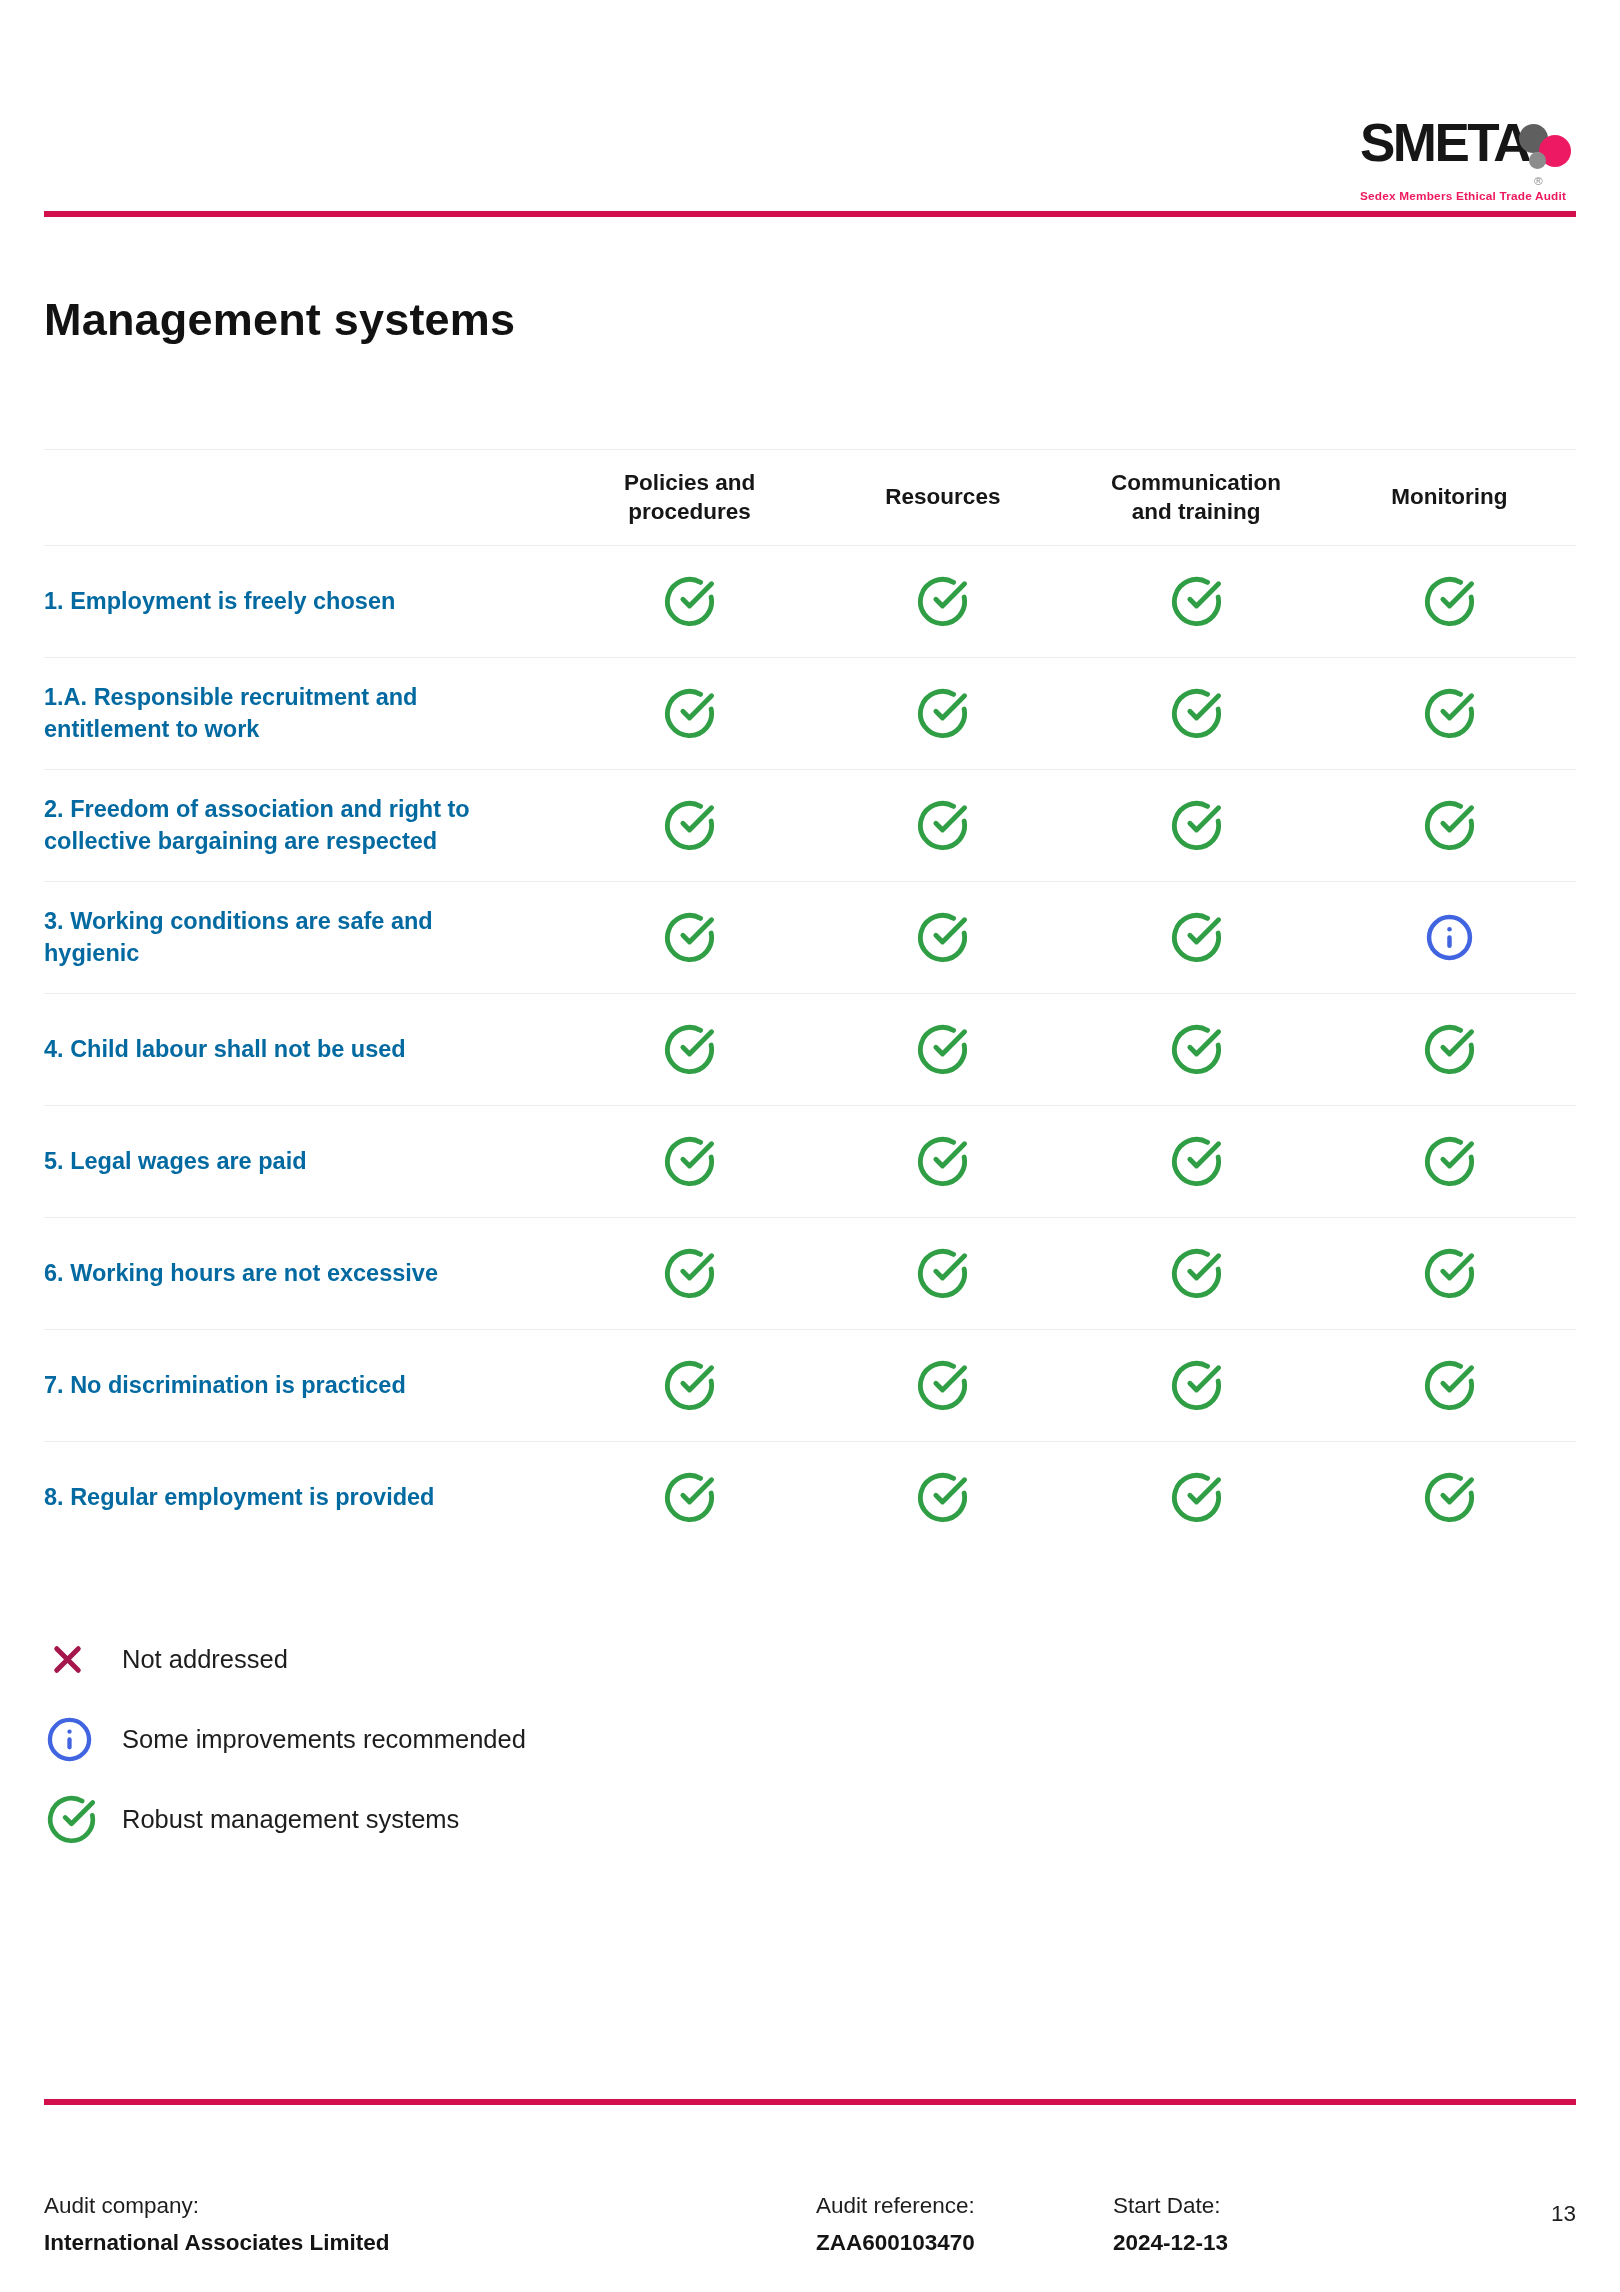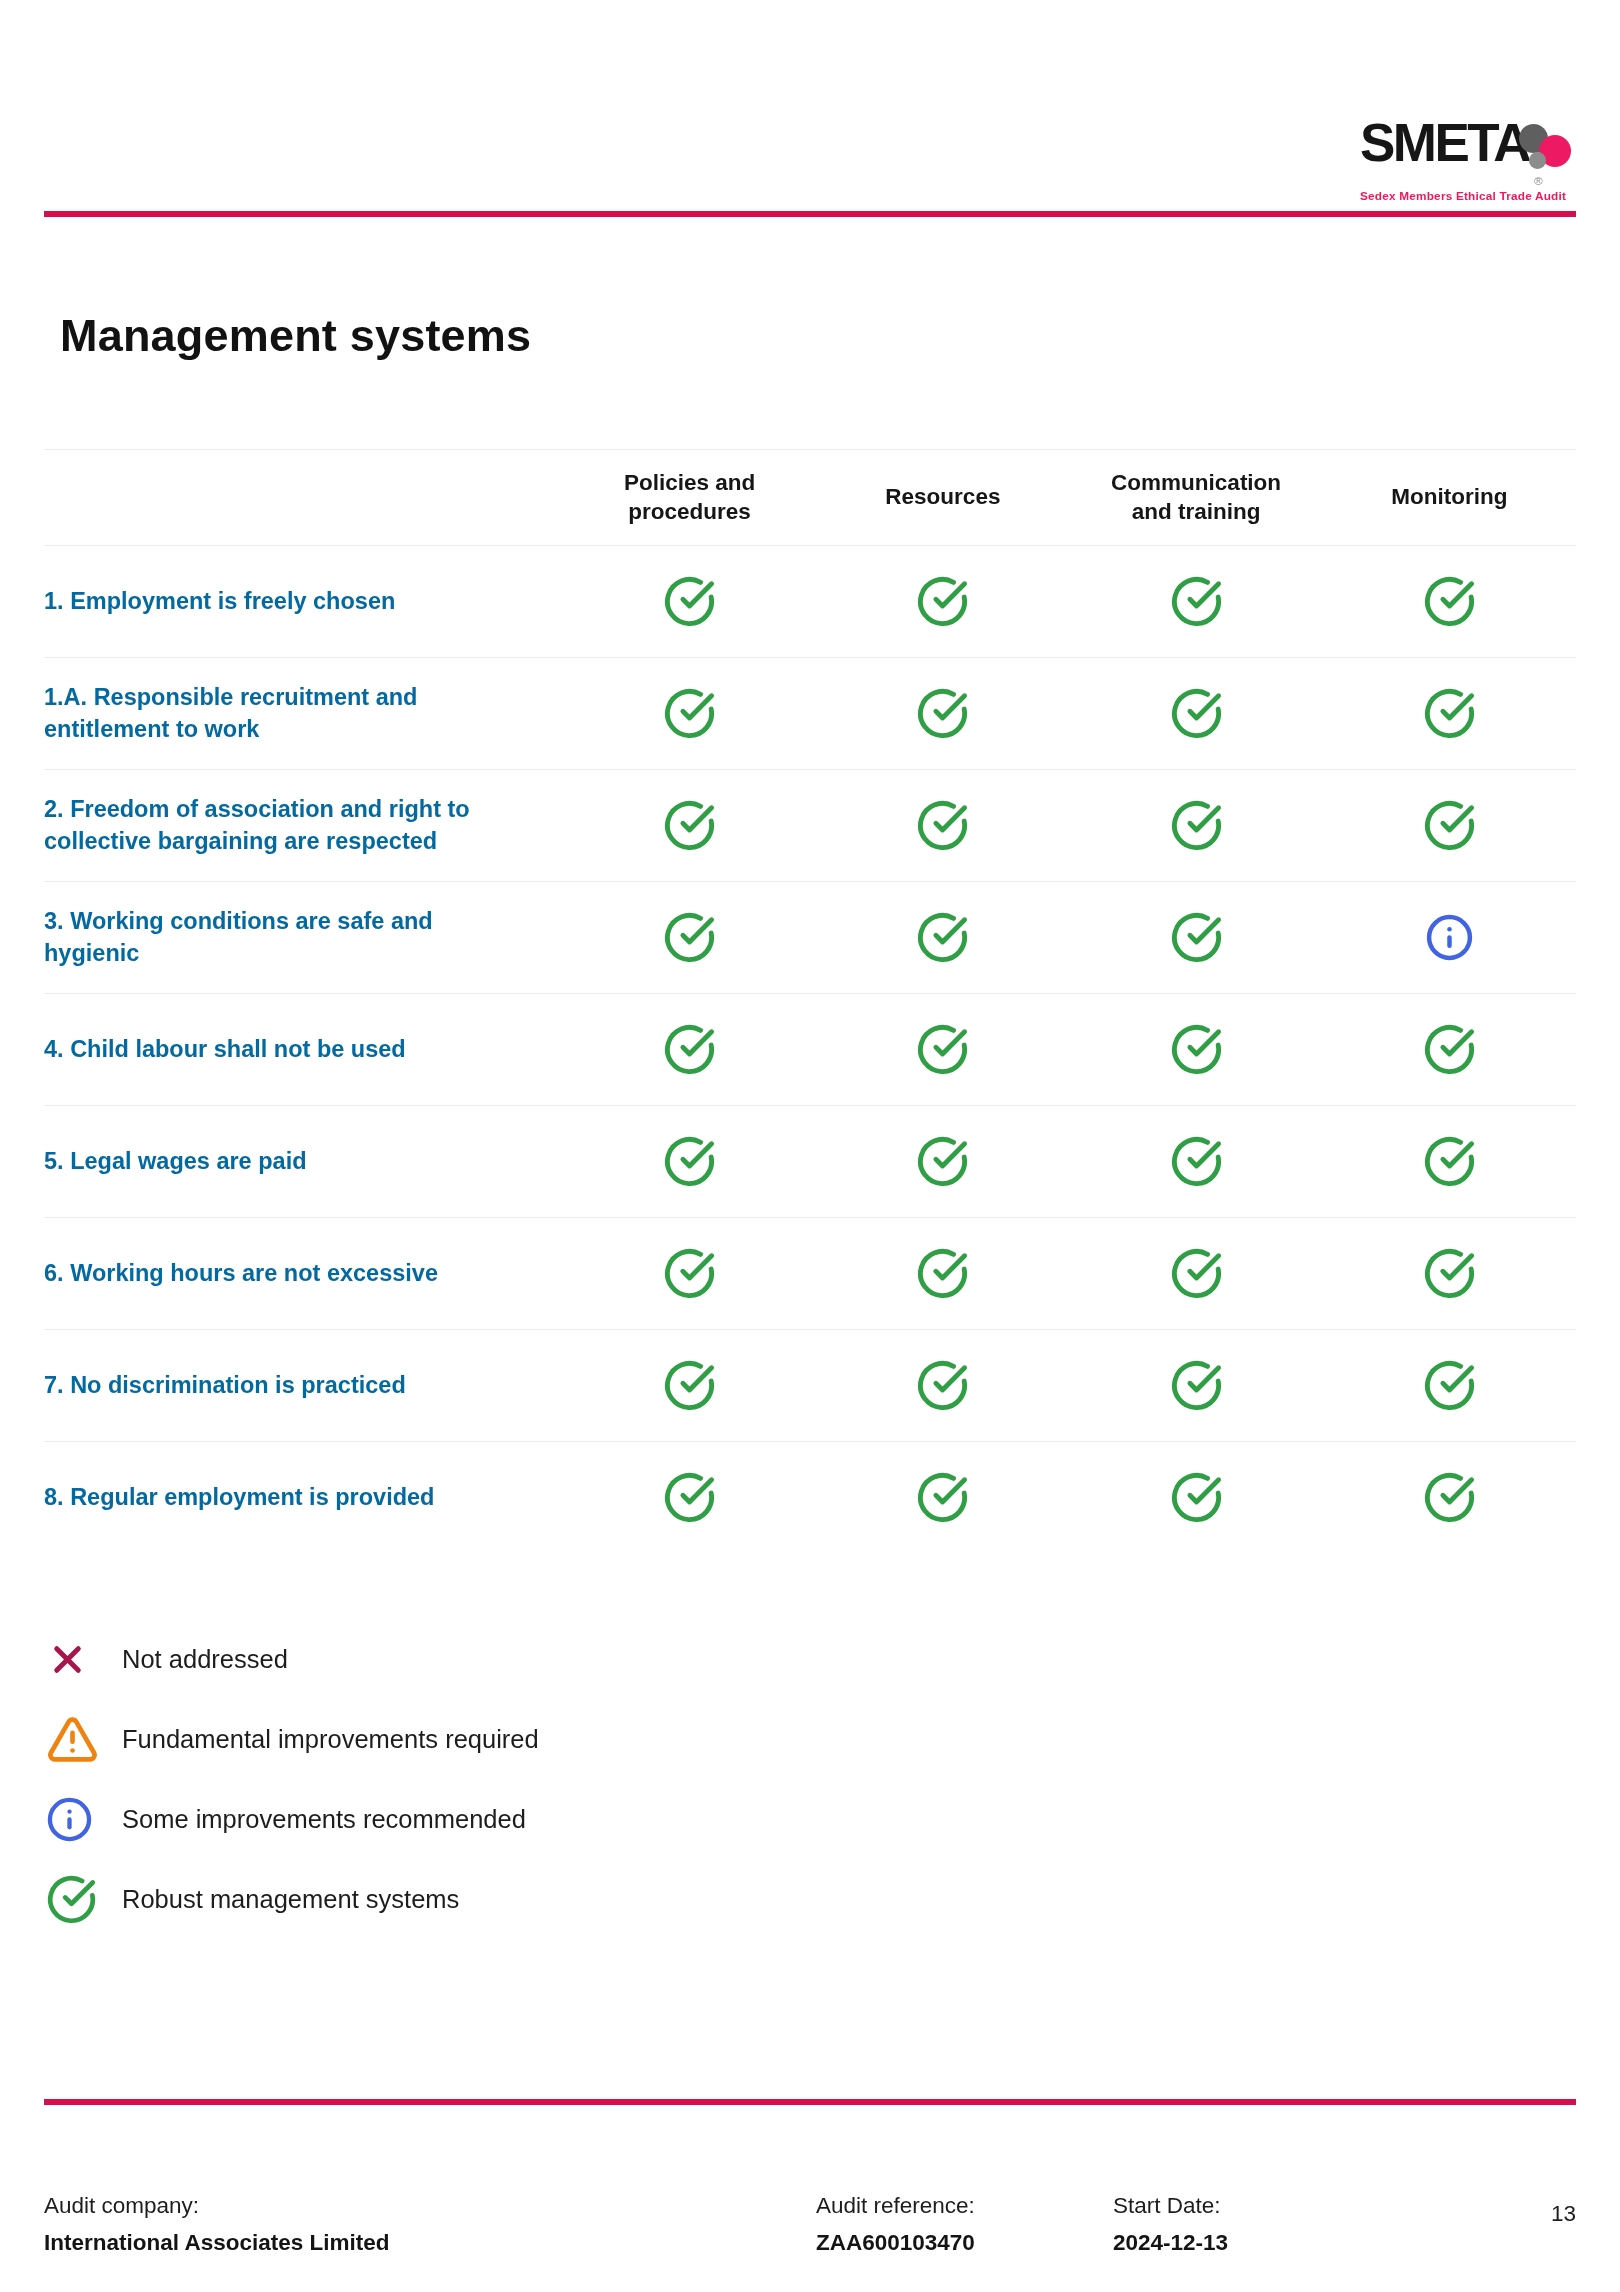--- a/index.html
+++ b/index.html
@@ -44,21 +44,21 @@
     letter-spacing:0.2px;white-space:nowrap;
   }
 
   
   .rule{position:absolute;left:44px;width:1532px;height:5.9px;background:var(--crimson);}
   .rule-top{top:211px;}
   .rule-bottom{top:2099px;}
 
   
   .title{
-    position:absolute;top:294px;left:44px;margin:16px;
+    position:absolute;top:294px;left:44px;margin:0;
     font-size:45px;font-weight:700;letter-spacing:0.2px;color:#121212;
   }
 
   
   .ms-table{position:absolute;top:449px;left:44px;width:1532px;}
   .thead,.trow{
     display:grid;
     grid-template-columns:519px repeat(4,1fr);
     align-items:center;
   }
@@ -381,30 +381,20 @@
 
   <section class="legend" id="legend">
       <div class="litem">
         <span class="licon">
           <svg class="ic ic-x" viewBox="0 0 24 24" fill="none" stroke="currentColor" stroke-width="2.8" stroke-linecap="round" stroke-linejoin="round">
     <path d="M18 6 6 18"></path>
     <path d="m6 6 12 12"></path>
   </svg>
         </span>
         <span class="ltext">Not addressed</span>
-      </div>
-      <div class="litem">
-        <span class="licon">
-          <svg class="ic ic-warning" viewBox="0 0 24 24" fill="none" stroke="currentColor" stroke-width="2.1" stroke-linecap="round" stroke-linejoin="round">
-    <path d="m21.73 18-8-14a2 2 0 0 0-3.48 0l-8 14A2 2 0 0 0 4 21h16a2 2 0 0 0 1.73-3"></path>
-    <path d="M12 9v4"></path>
-    <path d="M12 17h.01"></path>
-  </svg>
-        </span>
-        <span class="ltext">Fundamental improvements required</span>
       </div>
       <div class="litem">
         <span class="licon">
           <svg class="ic ic-info" viewBox="0 0 24 24" fill="none" stroke="currentColor" stroke-width="2.2" stroke-linecap="round" stroke-linejoin="round">
     <circle cx="12" cy="12" r="10"></circle>
     <path d="M12 16v-4"></path>
     <path d="M12 8h.01"></path>
   </svg>
         </span>
         <span class="ltext">Some improvements recommended</span>

